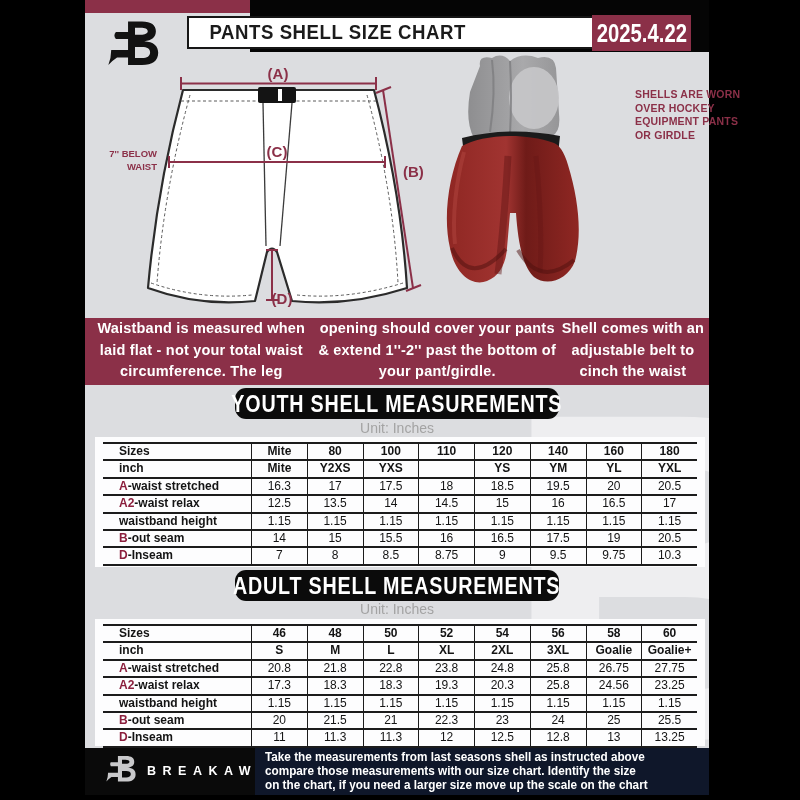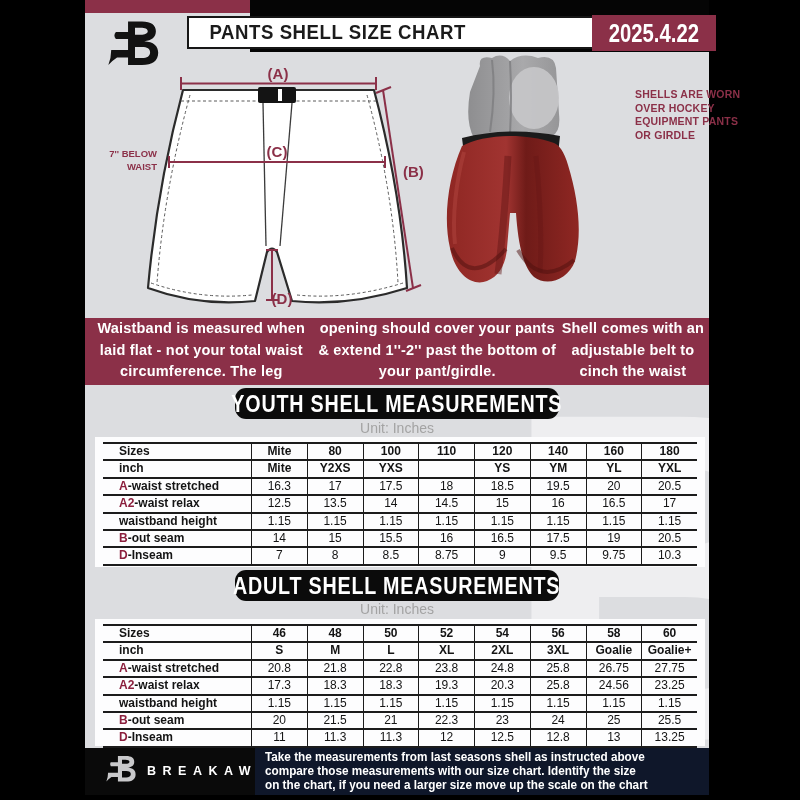--- a/index.html
+++ b/index.html
@@ -12,21 +12,21 @@
   #watermark{position:absolute;left:415px;top:330px;font-size:470px;font-weight:700;
              color:rgba(255,255,255,0.5);line-height:1;letter-spacing:-10px;}
   #top-strip{left:85px;top:0;width:165px;height:13px;background:#8b3048;}
   #header-band{left:250px;top:0;width:459px;height:52px;background:#050505;}
 
   
   #title-box{left:187px;top:16px;width:463px;height:33px;background:#fff;border:2px solid #161616;
              box-sizing:border-box;display:flex;align-items:center;}
   #title-box span{display:inline-block;transform:scaleX(0.93);transform-origin:left center;
              font-size:20px;font-weight:700;letter-spacing:0.6px;color:#1b1b1b;padding-left:22px;white-space:nowrap;}
-  #date-box{left:592px;top:15px;width:124px;height:36px;background:#8b3048;display:flex;
+  #date-box{left:592px;top:15px;width:99px;height:36px;background:#8b3048;display:flex;
             align-items:center;justify-content:center;}
   #date-box span{display:inline-block;transform:scaleX(0.78);font-size:26px;font-weight:700;color:#fff;white-space:nowrap;}
   #logo-header{left:106px;top:18px;width:58px;height:58px;}
 
   
   #shells-note{left:594px;top:88px;width:118px;font-size:10.5px;line-height:13.5px;font-weight:700;
                color:#8b3048;letter-spacing:0.2px;margin-left:41px;}
 
   
   #banner{left:85px;top:318px;width:624px;height:67px;background:#8b3048;color:#fff;

